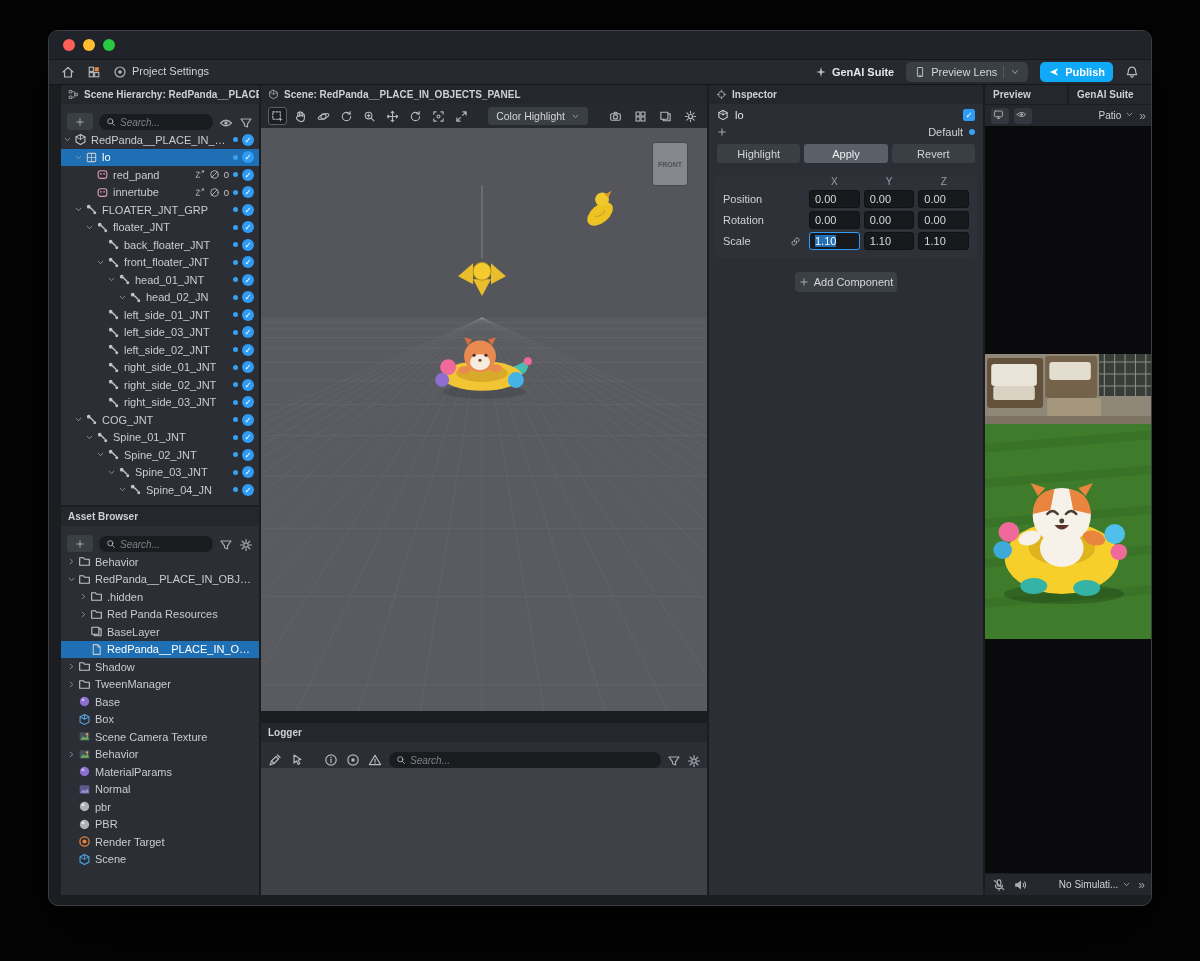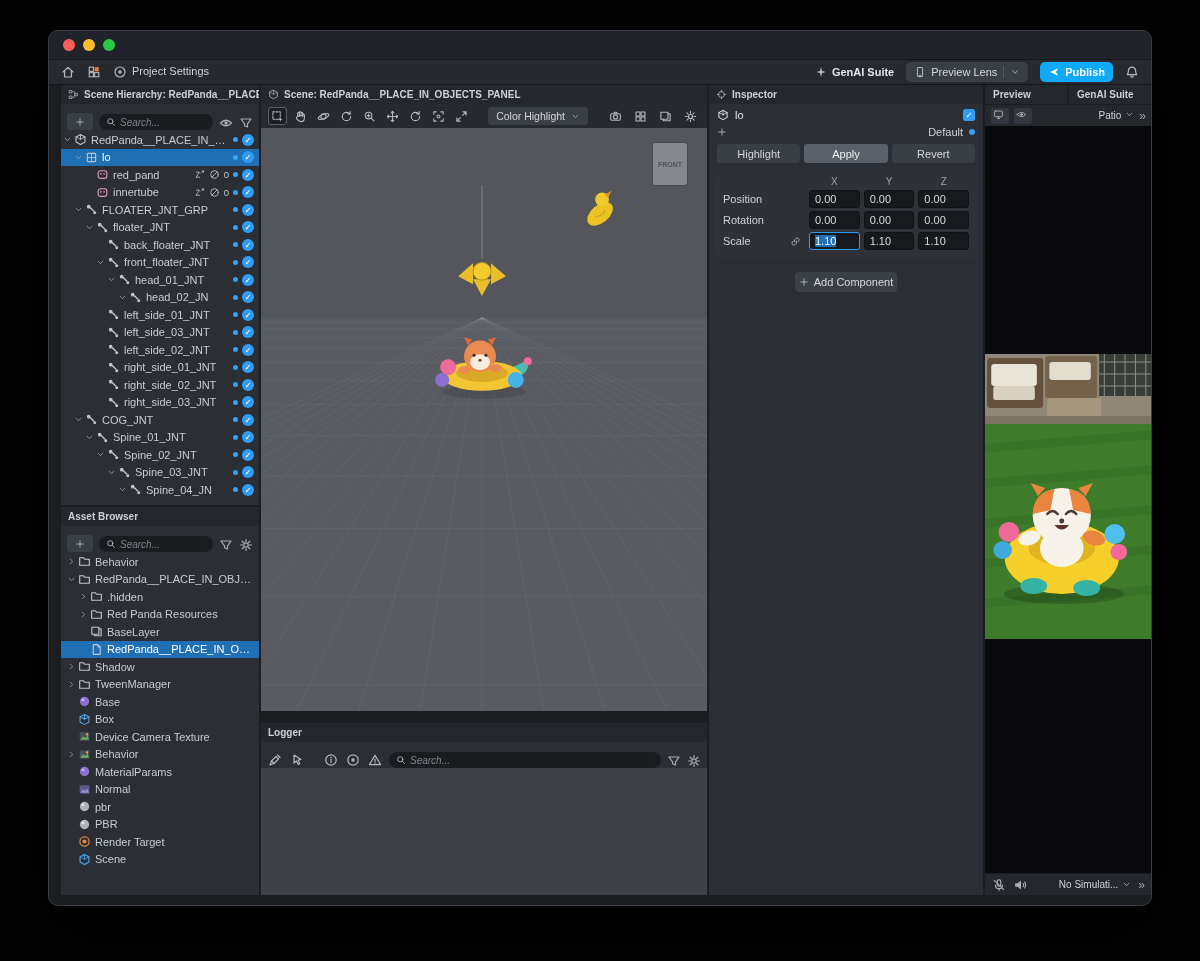--- a/index.html
+++ b/index.html
@@ -806,21 +806,21 @@
             <div class="trow">
               <span style="width:4px;flex:0 0 auto"></span>
               <span class="chev"></span>
               <span class="ticon">
                 <svg viewBox="0 0 14 14">
                   <rect x="1.8" y="2.4" width="10.4" height="9.2" rx="1" fill="#47515c"></rect>
                   <path d="M2.6 10.4l3-3.6 2.2 2.2 2.4-3 1.6 4.4z" fill="#6fae5c"></path>
                   <circle cx="9.8" cy="4.8" r="1.2" fill="#e8b23f"></circle>
                 </svg>
               </span>
-              <span class="tlabel">Device Camera Texture</span>
+              <span class="tlabel">Scene Camera Texture</span>
             </div>
             <div class="trow">
               <span style="width:4px;flex:0 0 auto"></span>
               <span class="chev">
                 <svg viewBox="0 0 14 14" fill="none" stroke="currentColor" stroke-width="1.2" stroke-linecap="round" stroke-linejoin="round">
                   <path d="M5 3.5l4 3.5-4 3.5"></path>
                 </svg>
               </span>
               <span class="ticon">
                 <svg viewBox="0 0 14 14">

